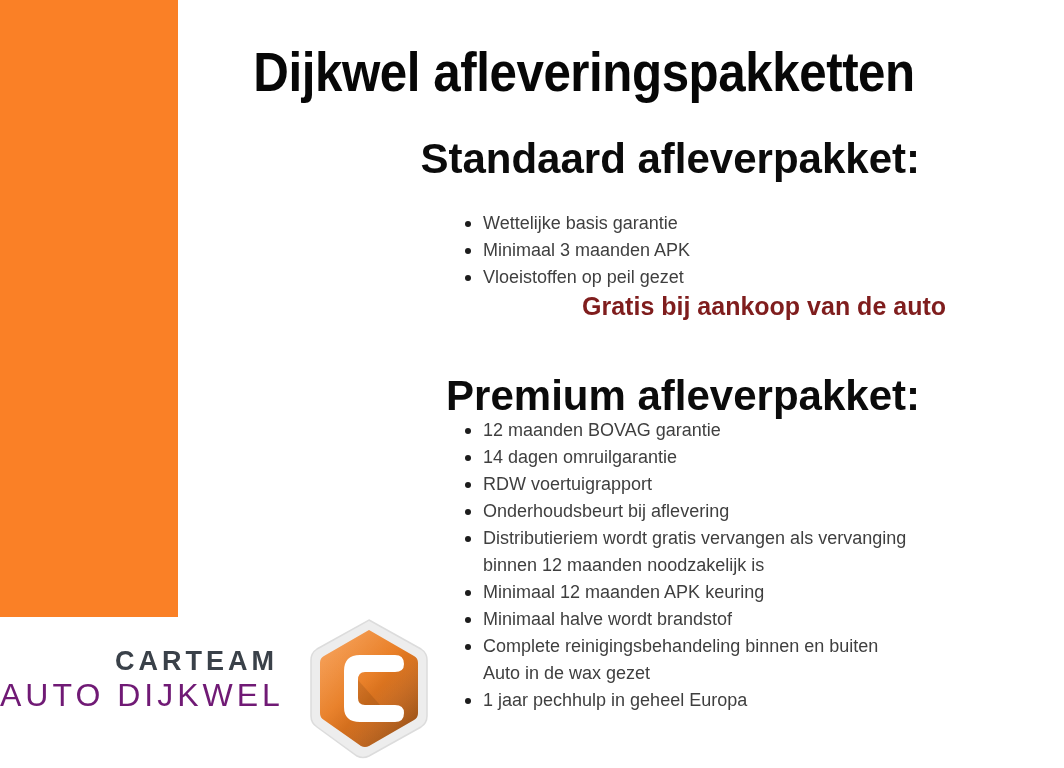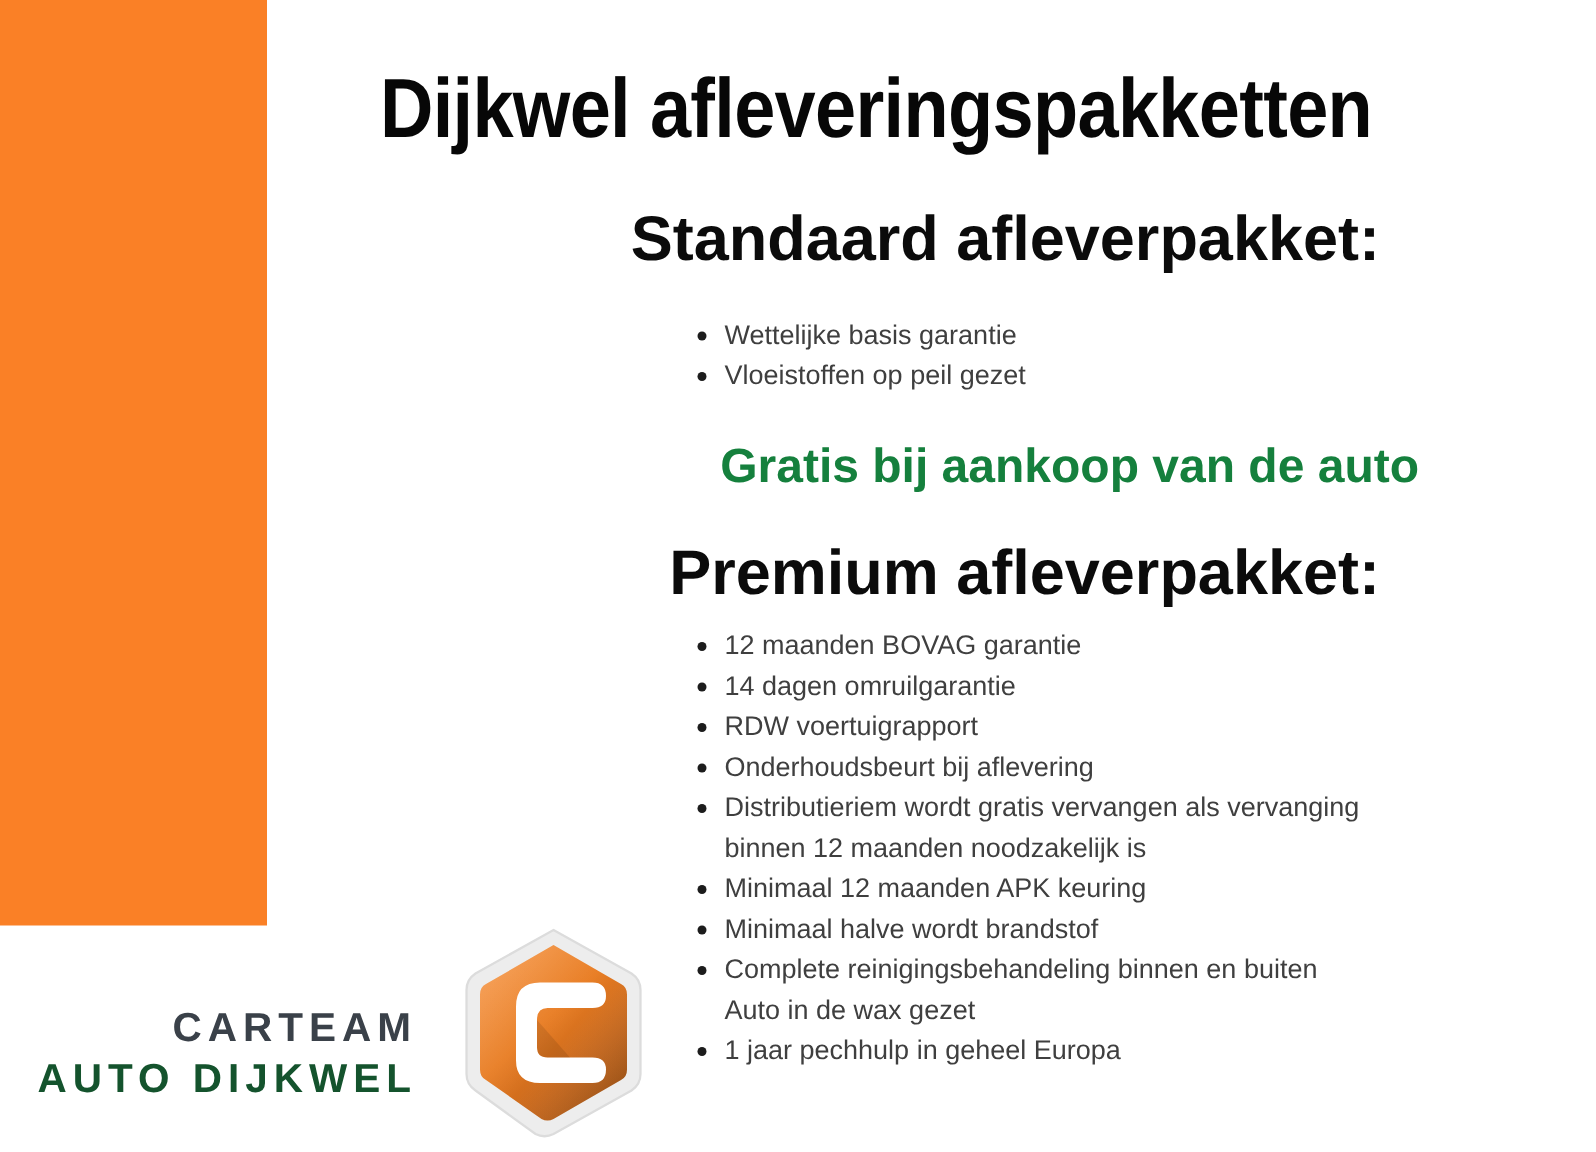--- a/index.html
+++ b/index.html
@@ -52,31 +52,31 @@
     right: 84px;
     font-family: "Liberation Sans", sans-serif;
     font-weight: 700;
     font-size: 42px;
     line-height: 1.1;
     color: #0b0b0b;
     text-align: right;
     white-space: nowrap;
   }
   .section-heading.standard { top: 136px; }
-  .section-heading.premium  { top: 359px; }
+  .section-heading.premium  { top: 373px; }
 
   
   .tan-line {
     position: absolute;
     right: 58px;
     font-family: "Liberation Sans", sans-serif;
     font-weight: 700;
-    font-size: 32px;
+    font-size: 25px;
     line-height: 1.1;
-    color: #15803d;
+    color: #7f1d1d;
     text-align: right;
     white-space: nowrap;
   }
   .tan-line.tagline { top: 293px; }
   .tan-line.price   { top: 727px; right: 58px; }
 
   
   .bullet-list {
     position: absolute;
     left: 446px;
@@ -107,37 +107,36 @@
     background: #1c1c1c;
   }
 
   
   .brand-block {
     position: absolute;
     left: 0px;
     top: 644px;
     width: 278px;
     text-align: right;
-    margin-top: 24px;
   }
   .brand-line-1 {
     font-family: "Liberation Sans", sans-serif;
     font-weight: 700;
     font-size: 27px;
     letter-spacing: 4.0px;
     color: #3a4149;
     line-height: 34px;
     white-space: nowrap;
   }
   .brand-line-2 {
     font-family: "Liberation Sans", sans-serif;
-    font-weight: 700;
-    font-size: 27px;
+    font-weight: 400;
+    font-size: 32px;
     letter-spacing: 4.0px;
-    color: #14532d;
+    color: #701a75;
     line-height: 34px;
     white-space: nowrap;
   }
 
   
   .brand-logo {
     position: absolute;
     left: 308px;
     top: 617px;
     width: 122px;
@@ -151,20 +150,21 @@
 <div id="poster">
 
   <div class="accent-bar"></div>
 
   <div class="poster-title">Dijkwel afleveringspakketten</div>
 
   <div class="section-heading standard">Standaard afleverpakket:</div>
 
   <ul class="bullet-list standard">
     <li>Wettelijke basis garantie</li>
+    <li>Minimaal 3 maanden APK</li>
     <li>Vloeistoffen op peil gezet</li>
   </ul>
 
   <div class="tan-line tagline">Gratis bij aankoop van de auto</div>
 
   <div class="section-heading premium">Premium afleverpakket:</div>
 
   <ul class="bullet-list premium">
     <li>12 maanden BOVAG garantie</li>
     <li>14 dagen omruilgarantie</li>

